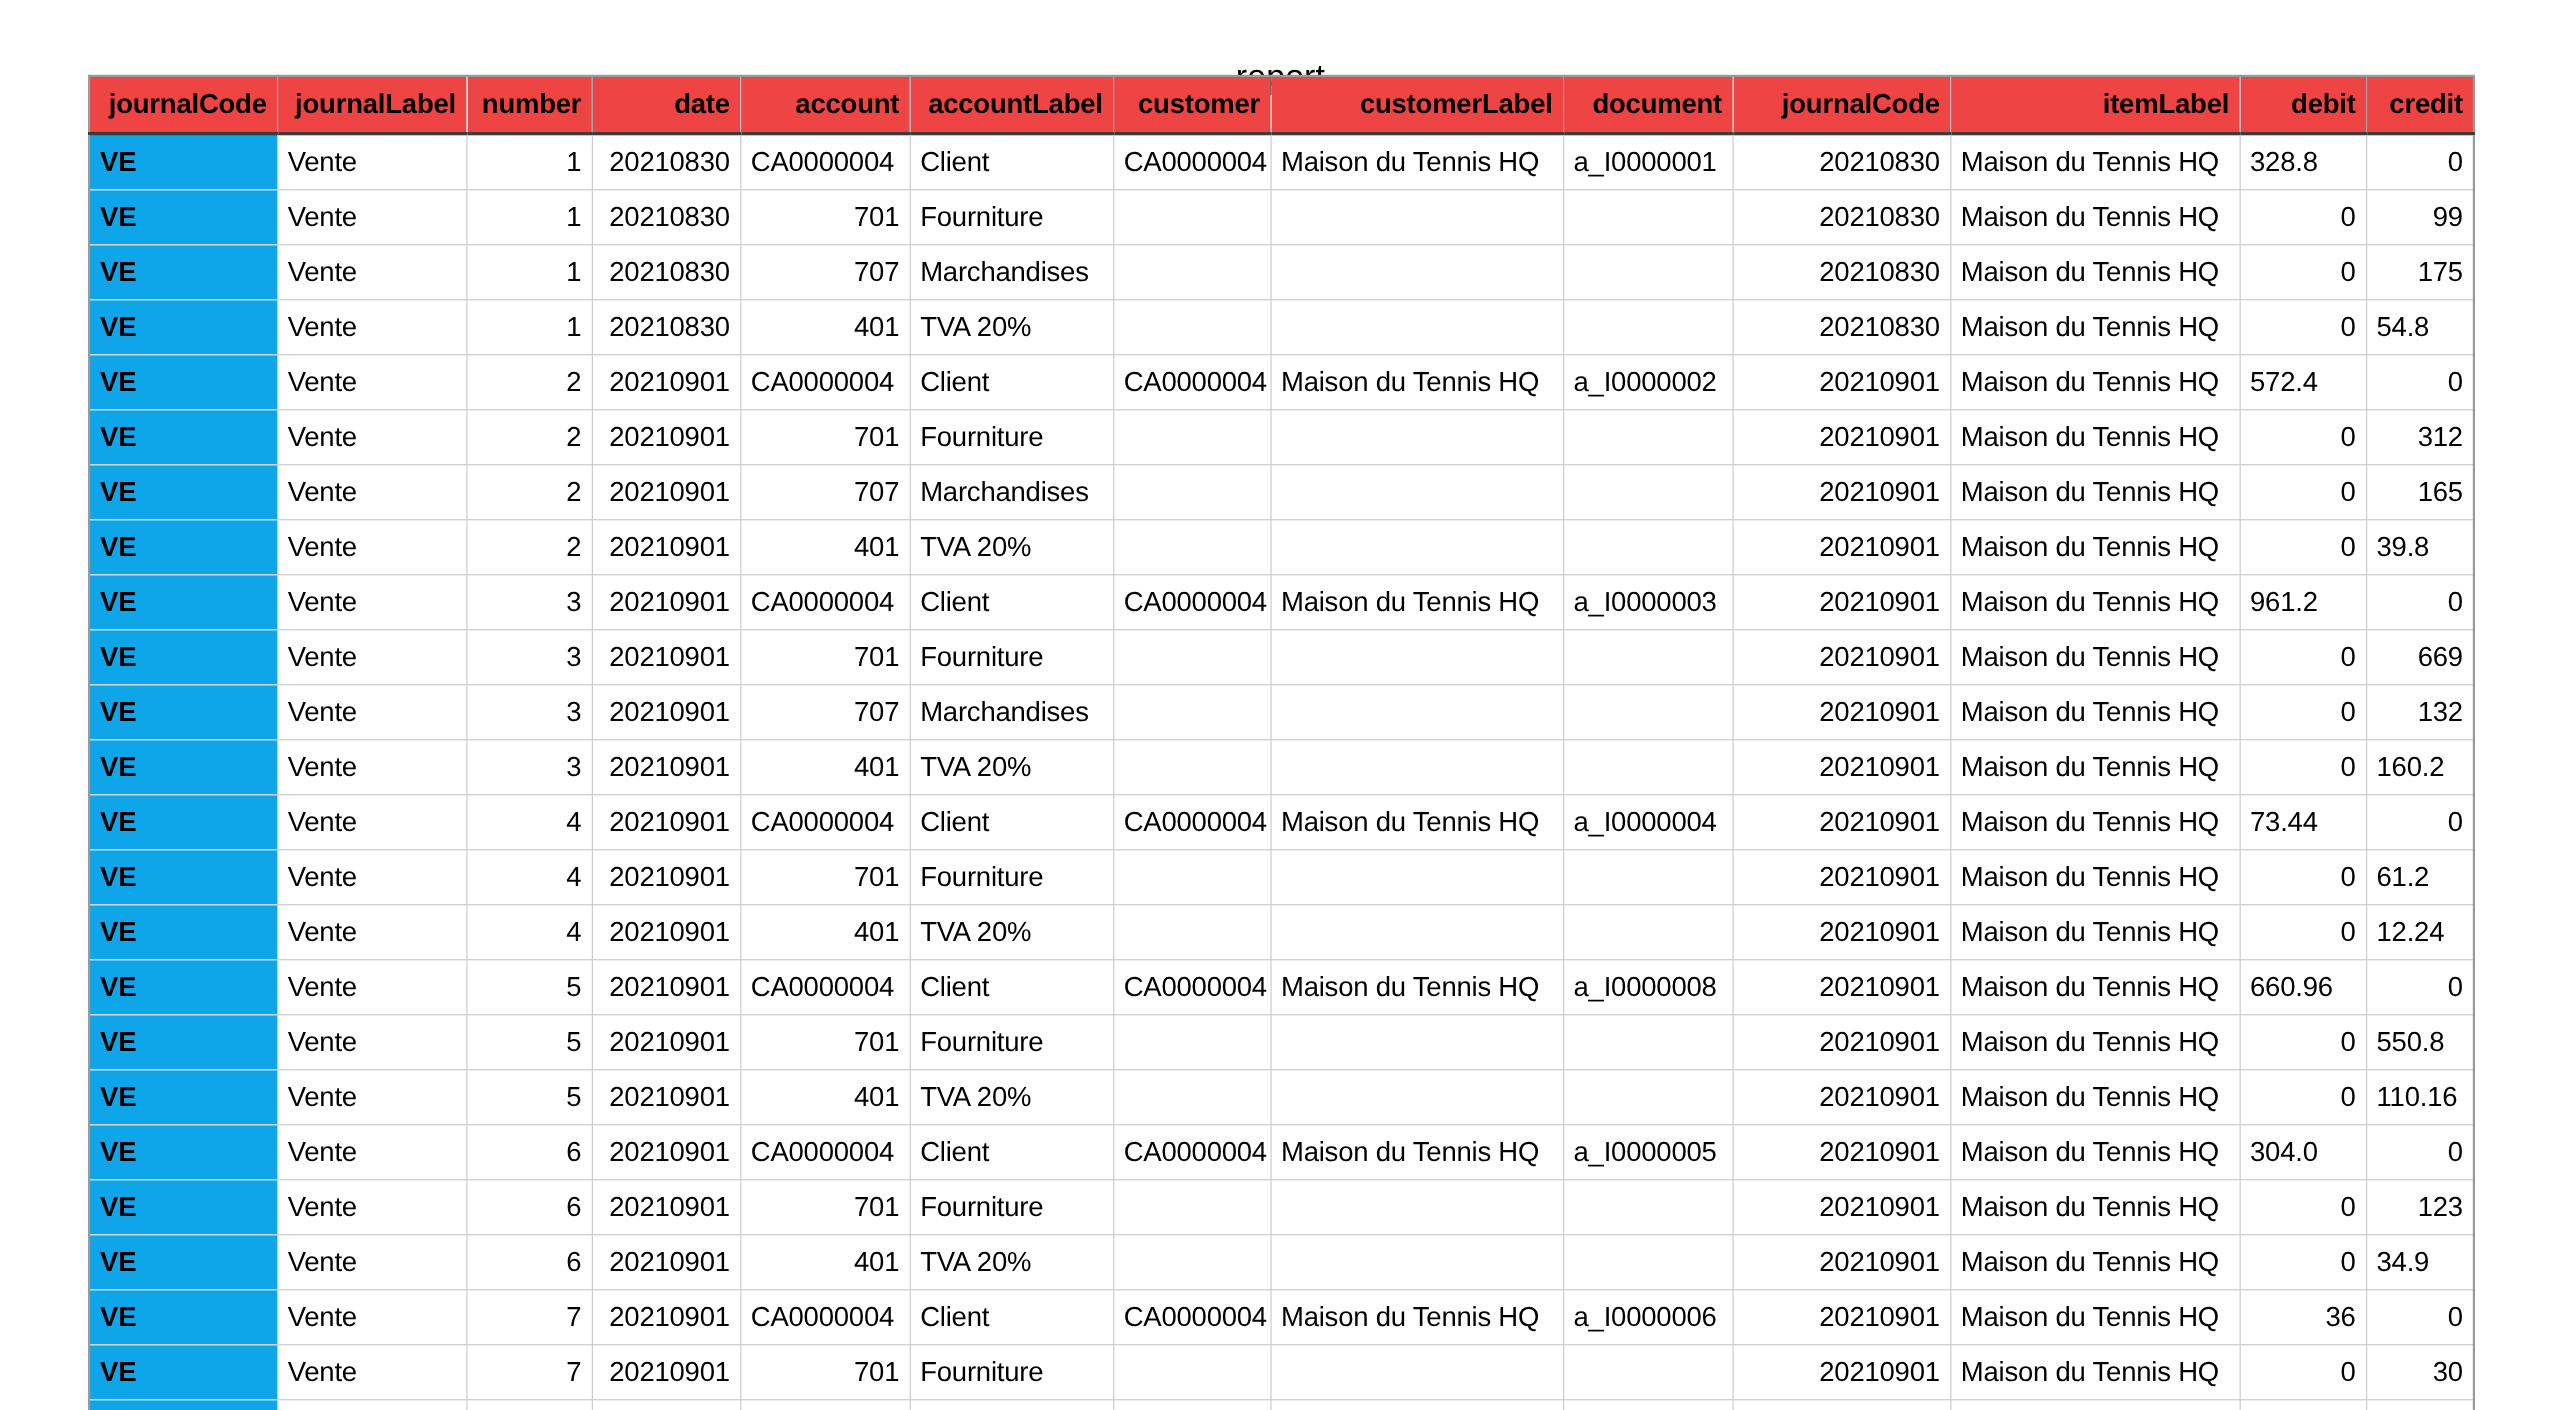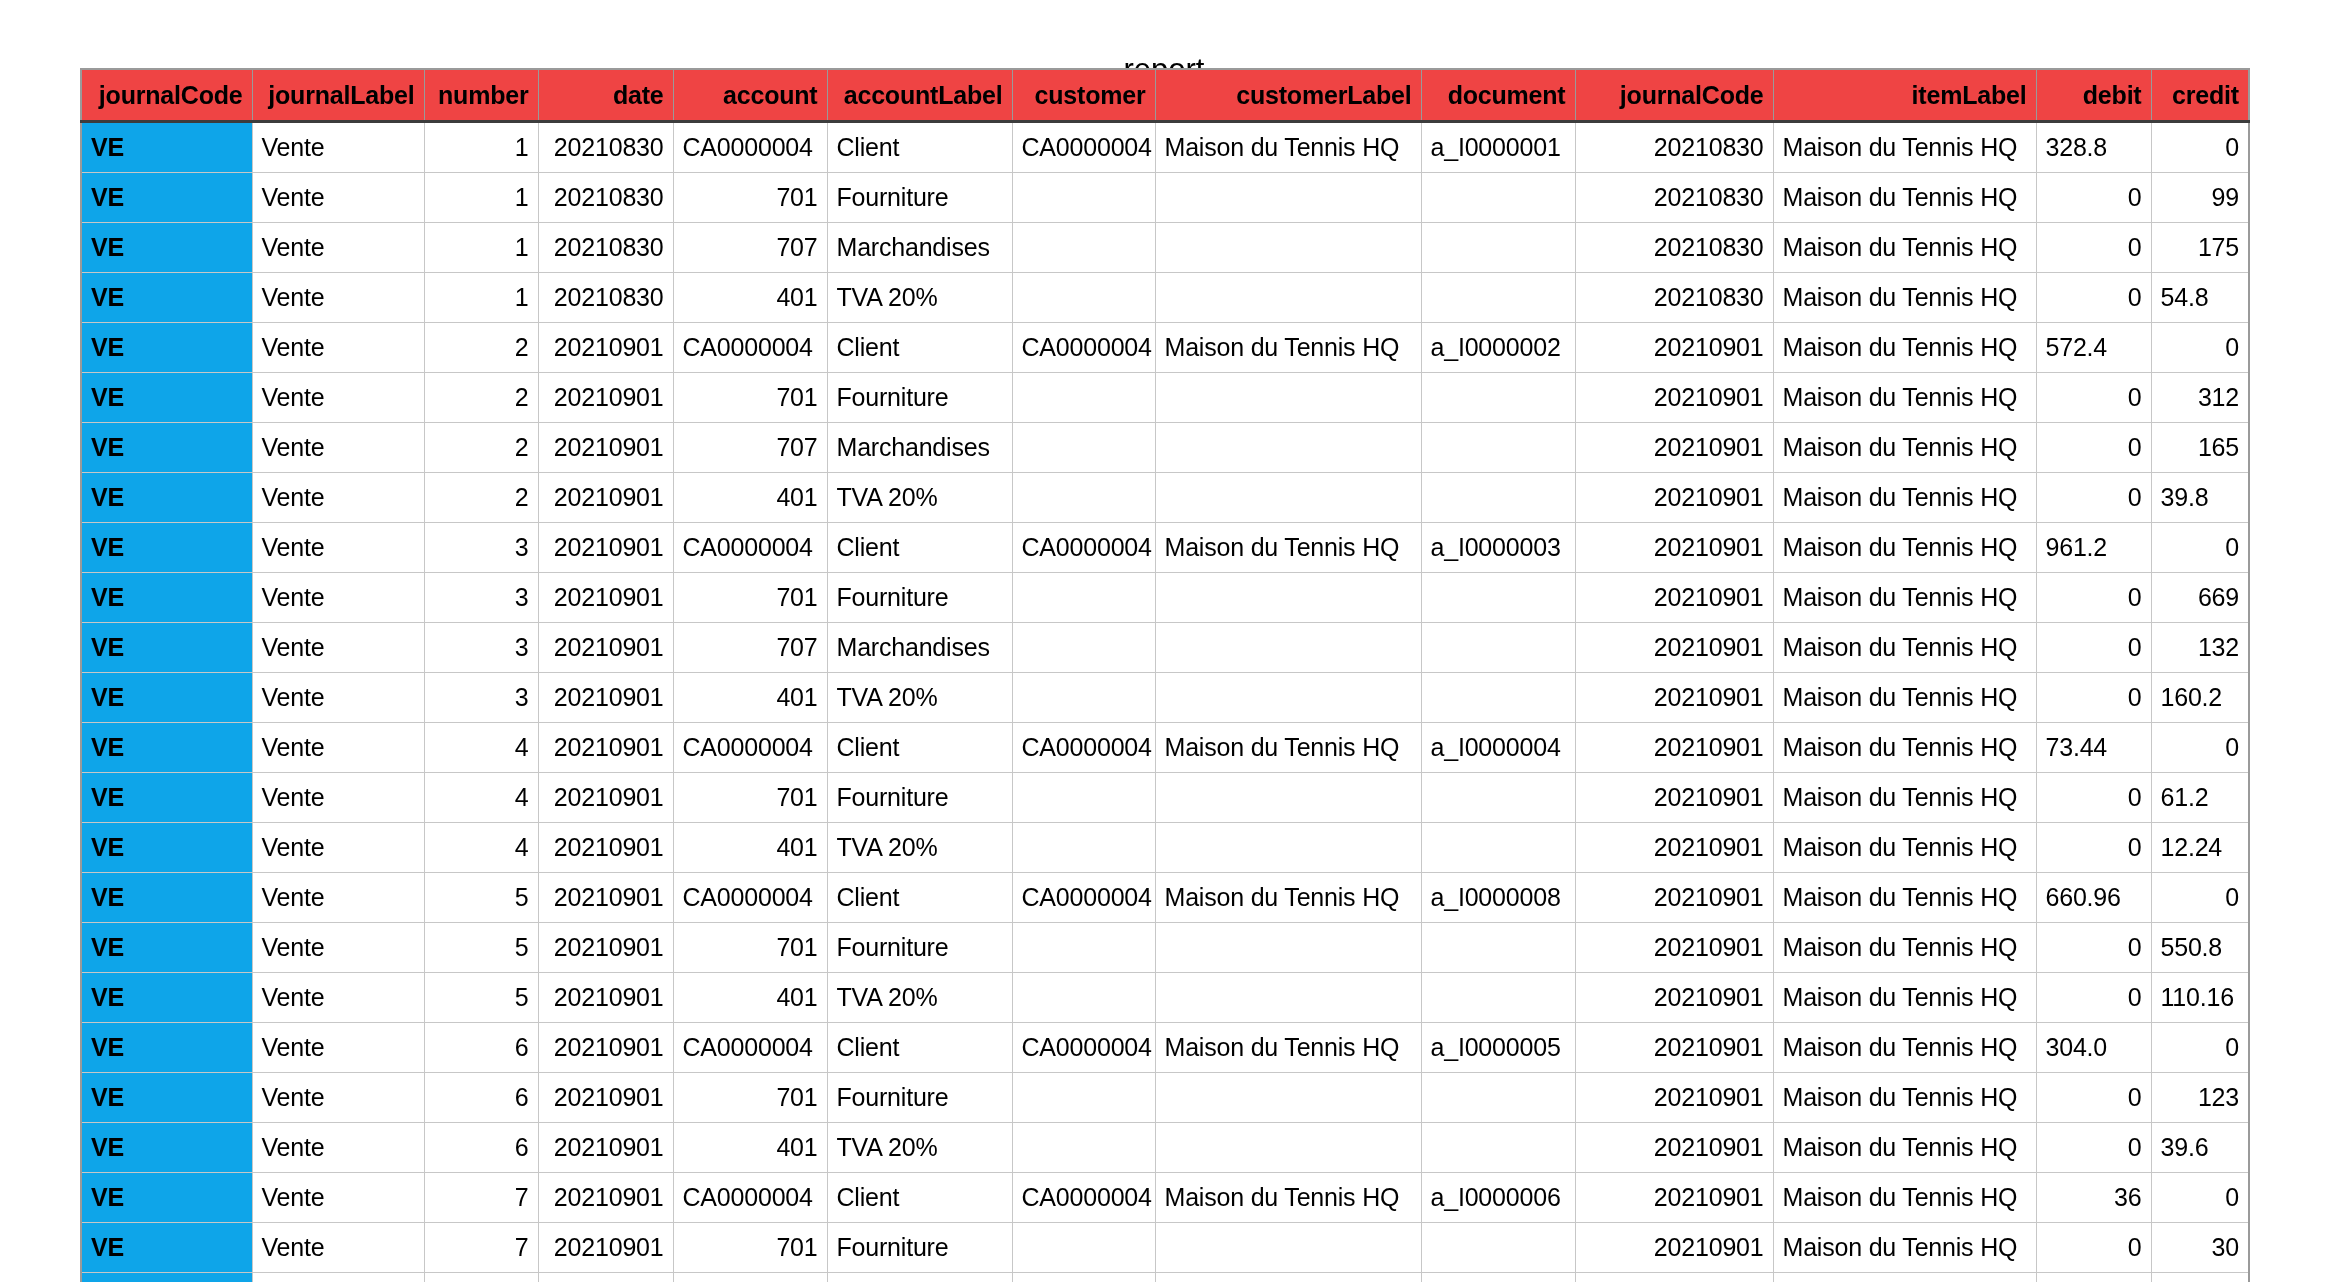--- a/index.html
+++ b/index.html
@@ -410,21 +410,21 @@
         <td class="num">6</td>
         <td class="num">20210901</td>
         <td class="num">401</td>
         <td>TVA 20%</td>
         <td></td>
         <td></td>
         <td></td>
         <td class="num">20210901</td>
         <td>Maison du Tennis HQ</td>
         <td class="num">0</td>
-        <td>39.6</td>
+        <td>34.9</td>
       </tr>
       <tr>
         <td class="jc">VE</td>
         <td>Vente</td>
         <td class="num">7</td>
         <td class="num">20210901</td>
         <td>CA0000004</td>
         <td>Client</td>
         <td>CA0000004</td>
         <td>Maison du Tennis HQ</td>

